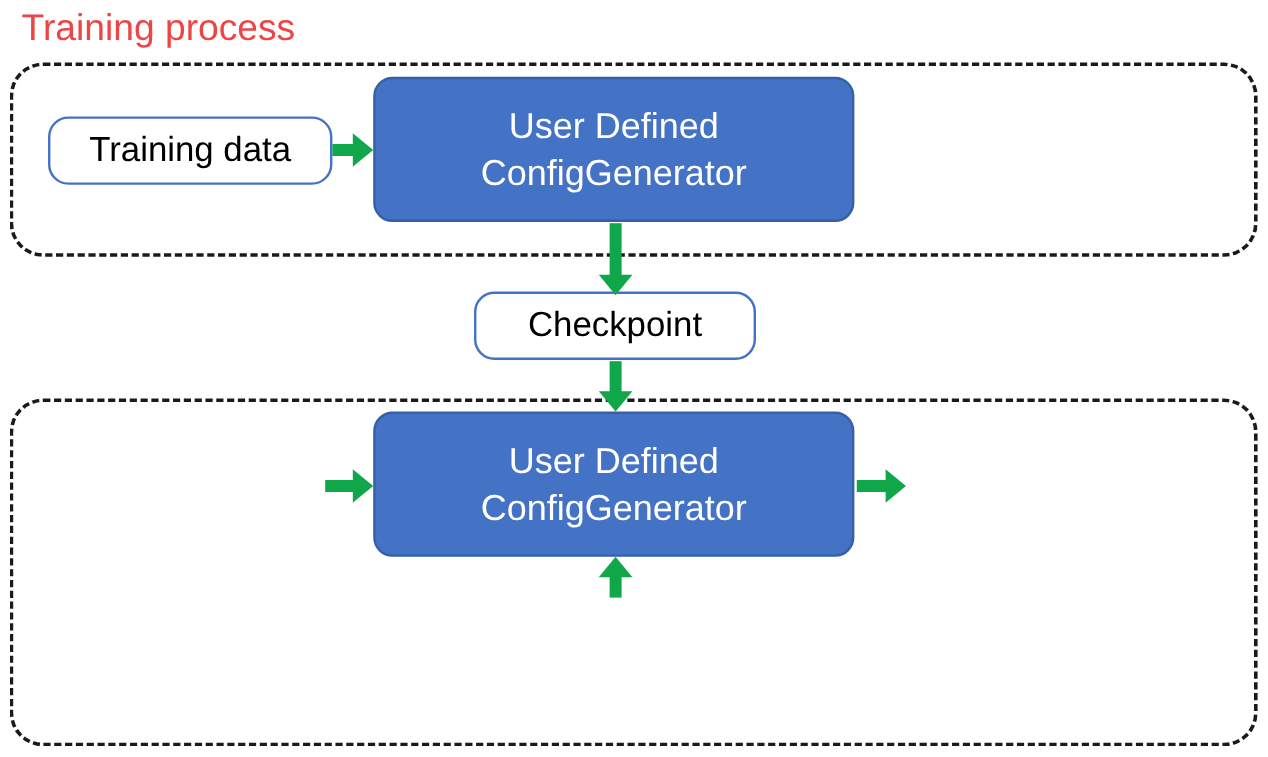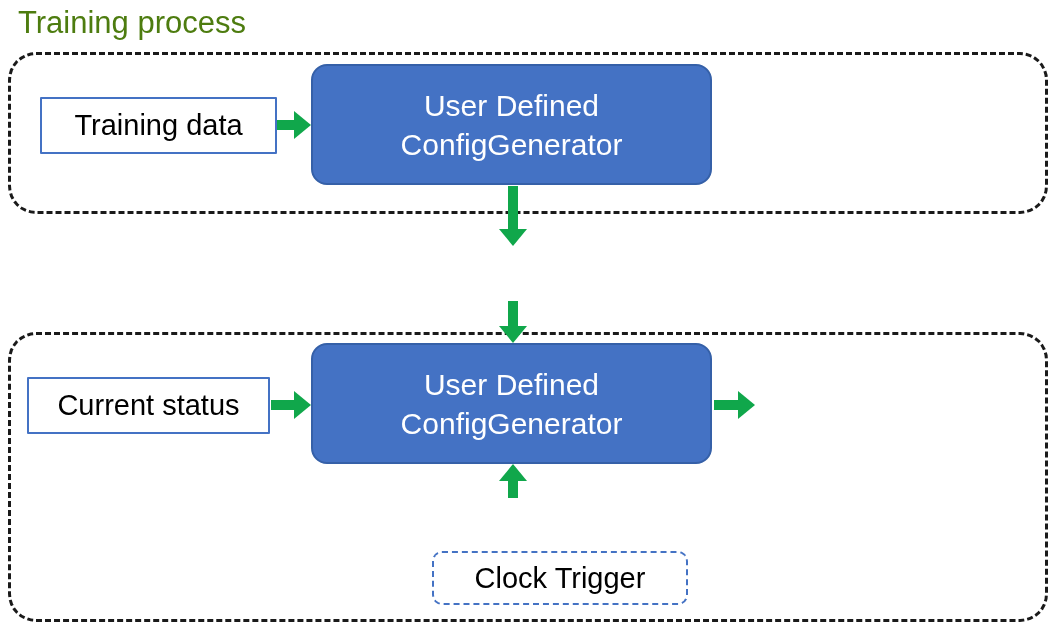--- a/index.html
+++ b/index.html
@@ -11,29 +11,29 @@
     --text-dark:#000000;
     --generator-text:#FFFFFF;
     --box-fill:#FFFFFF;
   }
   html,body{margin:0;padding:0;background:#fff;}
   .canvas{
     position:relative;width:1057px;height:631px;background:#fff;overflow:hidden;
     font-family:"Liberation Sans", sans-serif;color:var(--text-dark);
   }
   .section-title{
-    position:absolute;font-size:31px;line-height:36px;color:#4d7c0f;white-space:nowrap;
+    position:absolute;font-size:31px;line-height:36px;color:#ef4444;white-space:nowrap;
   }
   .dashed-container{
     position:absolute;border:3px dashed var(--container-dash);border-radius:28px;
     background:transparent;z-index:1;box-sizing:border-box;
   }
   .outline-box{
     position:absolute;background:var(--box-fill);border:2px solid var(--outline-border);
-    border-radius:1px;display:flex;align-items:center;justify-content:center;
+    border-radius:17px;display:flex;align-items:center;justify-content:center;
     font-size:29px;z-index:2;box-sizing:border-box;white-space:nowrap;
   }
   .trigger-box{
     position:absolute;background:var(--box-fill);border:2px dashed var(--outline-border);
     border-radius:10px;display:flex;align-items:center;justify-content:center;
     font-size:29px;box-sizing:border-box;white-space:nowrap;
   }
   .generator-box{
     position:absolute;background:var(--accent-blue);border:2px solid var(--blue-border);
     border-radius:16px;display:flex;flex-direction:column;align-items:center;justify-content:center;
@@ -91,32 +91,32 @@
   <div class="generator-box" style="left:311px;top:64px;width:401px;height:121px;">
     <span>User Defined</span>
     <span>ConfigGenerator</span>
   </div>
 
   <div class="arrow arrow-down" style="left:499px;top:186px;width:28px;height:60px;">
     <div class="shaft"></div>
     <div class="head"></div>
   </div>
 
+  <div class="outline-box" style="left:395px;top:243px;width:235px;height:57px;">
+    <span>Checkpoint</span>
+  </div>
 
   <div class="arrow arrow-down" style="left:499px;top:301px;width:28px;height:42px;">
     <div class="shaft"></div>
     <div class="head"></div>
   </div>
 
 
   <div class="dashed-container" style="left:8px;top:332px;width:1040px;height:290px;"></div>
 
-  <div class="outline-box" style="left:27px;top:377px;width:243px;height:57px;">
-    <span>Current status</span>
-  </div>
 
   <div class="arrow arrow-right" style="left:271px;top:391px;width:40px;height:28px;">
     <div class="shaft"></div>
     <div class="head"></div>
   </div>
 
   <div class="generator-box" style="left:311px;top:343px;width:401px;height:121px;">
     <span>User Defined</span>
     <span>ConfigGenerator</span>
   </div>
@@ -126,17 +126,14 @@
     <div class="head"></div>
   </div>
 
 
   <div class="arrow arrow-up" style="left:499px;top:464px;width:28px;height:34px;">
     <div class="shaft"></div>
     <div class="head"></div>
   </div>
 
 
-  <div class="trigger-box" style="left:432px;top:551px;width:256px;height:54px;z-index:4;">
-    <span>Clock Trigger</span>
-  </div>
 
 </div>
 
 </body></html>

